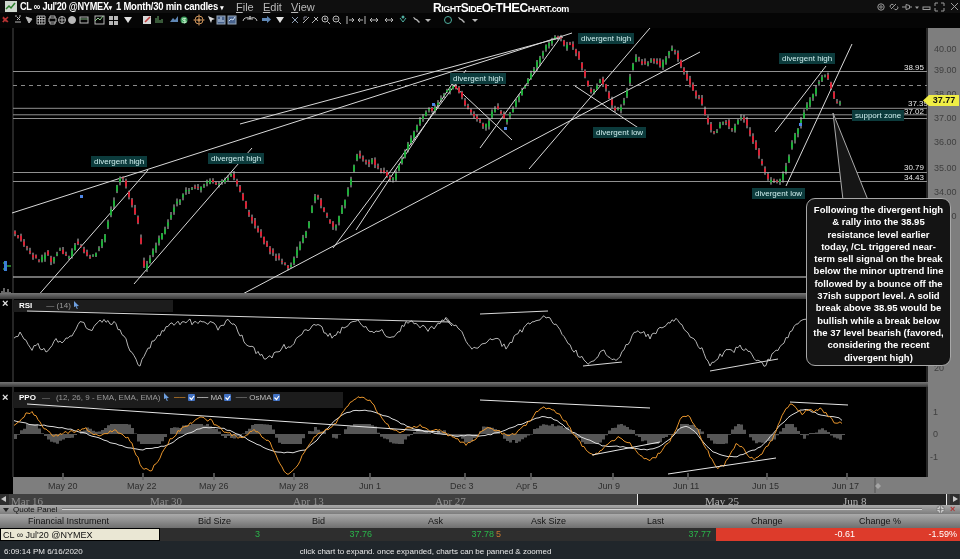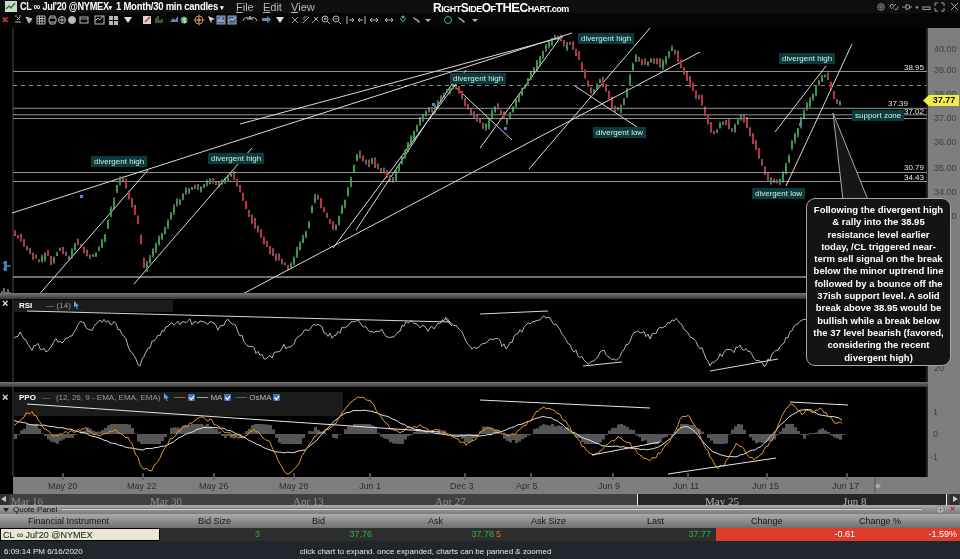--- a/index.html
+++ b/index.html
@@ -147,21 +147,21 @@
   <g fill="#4d86e8">
         <rect x="432" y="103" width="3" height="3"></rect>
         <rect x="504" y="127" width="3" height="3"></rect>
         <rect x="80" y="195" width="3" height="3"></rect>
         <rect x="799" y="123" width="3" height="3"></rect>
       </g>
  </g>
 </svg>
 
 <div class="wlab" style="right:36px;top:64px">38.95</div>
-<div class="wlab" style="right:52px;top:100px">37.39</div>
+<div class="wlab" style="right:32px;top:100px">37.39</div>
 <div class="wlab" style="right:36px;top:107.5px">37.02</div>
 <div class="wlab" style="right:36px;top:164px">30.79</div>
 <div class="wlab" style="right:36px;top:173.5px">34.43</div>
 
 <div class="lbl" style="left:91px;top:156px">divergent high</div>
 <div class="lbl" style="left:208px;top:153px">divergent high</div>
 <div class="lbl" style="left:450px;top:73px">divergent high</div>
 <div class="lbl" style="left:578px;top:33px">divergent high</div>
 <div class="lbl" style="left:779px;top:53px">divergent high</div>
 <div class="lbl" style="left:593px;top:127px">divergent low</div>
@@ -195,21 +195,21 @@
  <g stroke="#d8d8d8" stroke-width="1">
   <line x1="27" y1="311" x2="450" y2="322"></line>
   <line x1="445" y1="318" x2="452" y2="326"></line>
   <line x1="480" y1="314" x2="548" y2="311"></line>
   <line x1="583" y1="366" x2="622" y2="362"></line>
   <line x1="710" y1="371" x2="778" y2="359"></line>
  </g>
 </svg>
 <div class="abs" style="left:0;top:382px;width:928px;height:5px;background:linear-gradient(#777,#383838)"></div>
 
-<div class="abs" style="left:13px;top:392px;width:330px;height:24px;background:#1c1c1c;color:#bbb;font-size:8px;line-height:12px;white-space:nowrap"><b style="margin-left:6px;color:#fff">PPO</b><span style="margin-left:6px;color:#888">—</span><span style="margin-left:6px;color:#999">(12, 26, 9 - EMA, EMA, EMA)</span> <svg width="7" height="8" style="vertical-align:-1px">
+<div class="abs" style="left:13px;top:392px;width:330px;height:16px;background:#1c1c1c;color:#bbb;font-size:8px;line-height:12px;white-space:nowrap"><b style="margin-left:6px;color:#fff">PPO</b><span style="margin-left:6px;color:#888">—</span><span style="margin-left:6px;color:#999">(12, 26, 9 - EMA, EMA, EMA)</span> <svg width="7" height="8" style="vertical-align:-1px">
       <path d="M1 0l5 5-2.4.3L5 8 3.4 7.6 3 5.2 1 6z" fill="#6fa0e0"></path>
     </svg>&nbsp;&nbsp;<span style="color:#e8952c">──</span> <svg width="7" height="7" style="vertical-align:-1px">
       <rect x="0" y="0" width="7" height="7" rx="1" fill="#4272c4"></rect>
       <path d="M1.5 3.5l2 2 2.5-3.5" stroke="#fff" stroke-width="1.2" fill="none"></path>
     </svg>&nbsp;<span style="color:#eee">──</span> MA <svg width="7" height="7" style="vertical-align:-1px">
       <rect x="0" y="0" width="7" height="7" rx="1" fill="#4272c4"></rect>
       <path d="M1.5 3.5l2 2 2.5-3.5" stroke="#fff" stroke-width="1.2" fill="none"></path>
     </svg>&nbsp;&nbsp;<span style="color:#888">──</span> OsMA <svg width="7" height="7" style="vertical-align:-1px">
       <rect x="0" y="0" width="7" height="7" rx="1" fill="#4272c4"></rect>
       <path d="M1.5 3.5l2 2 2.5-3.5" stroke="#fff" stroke-width="1.2" fill="none"></path>

